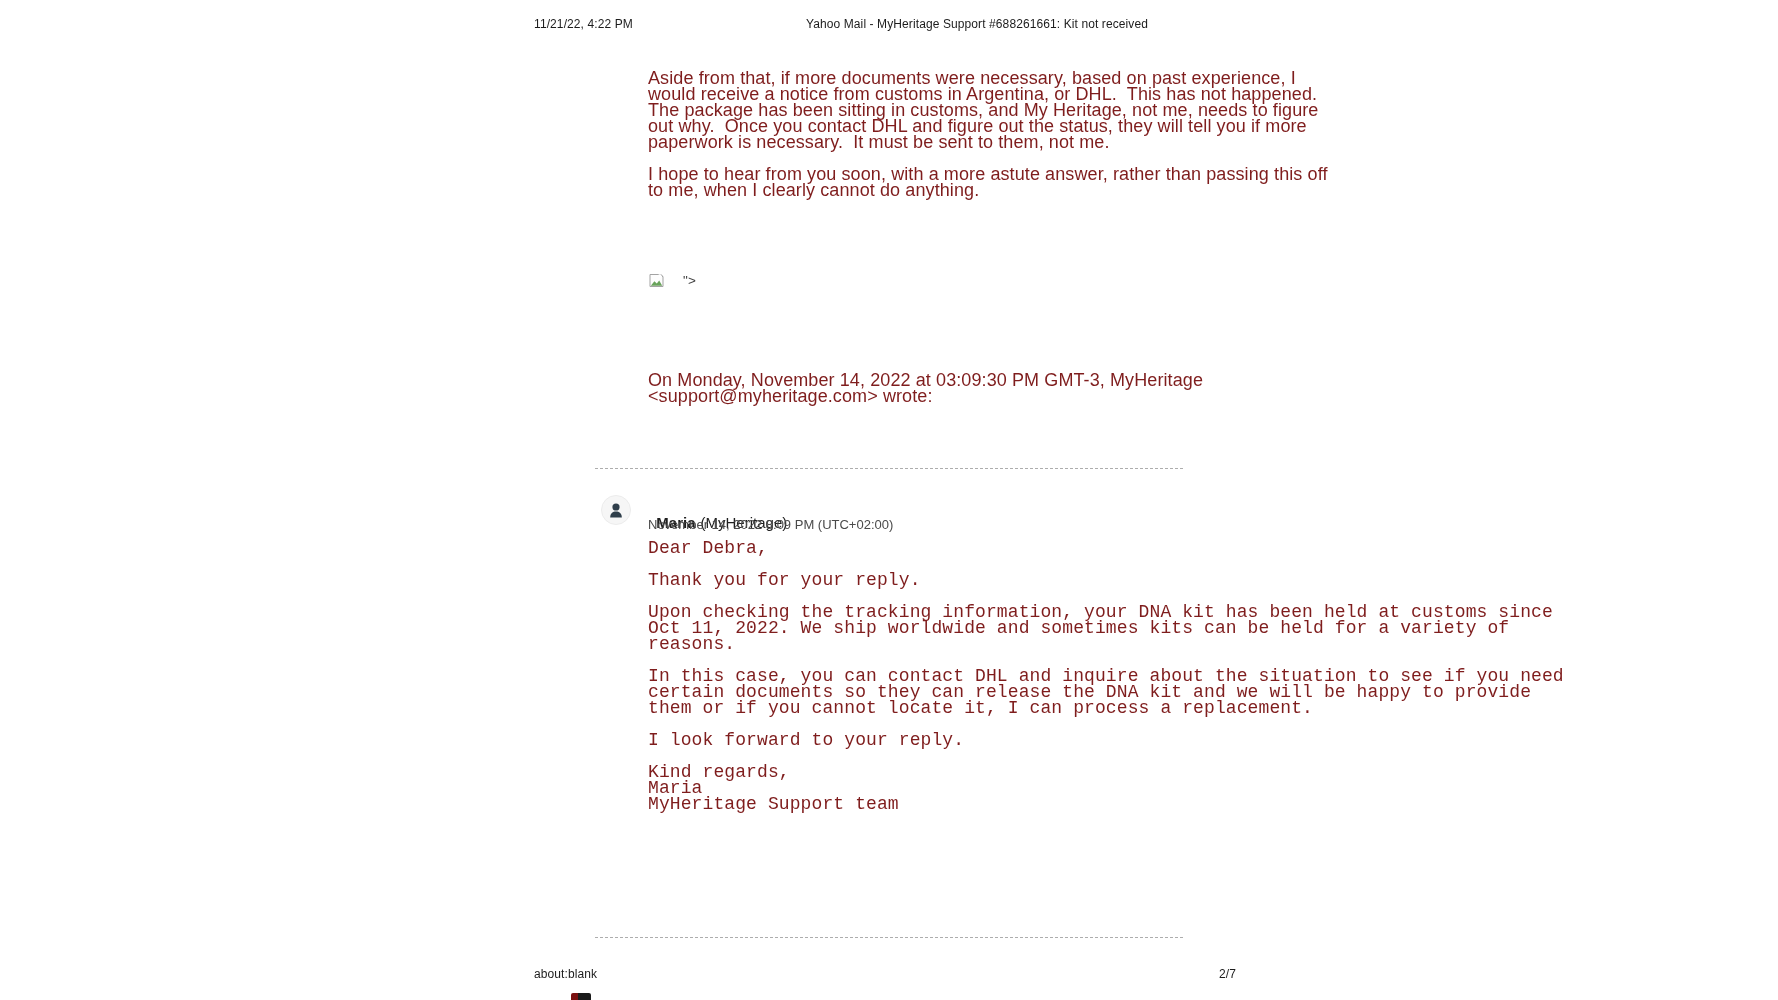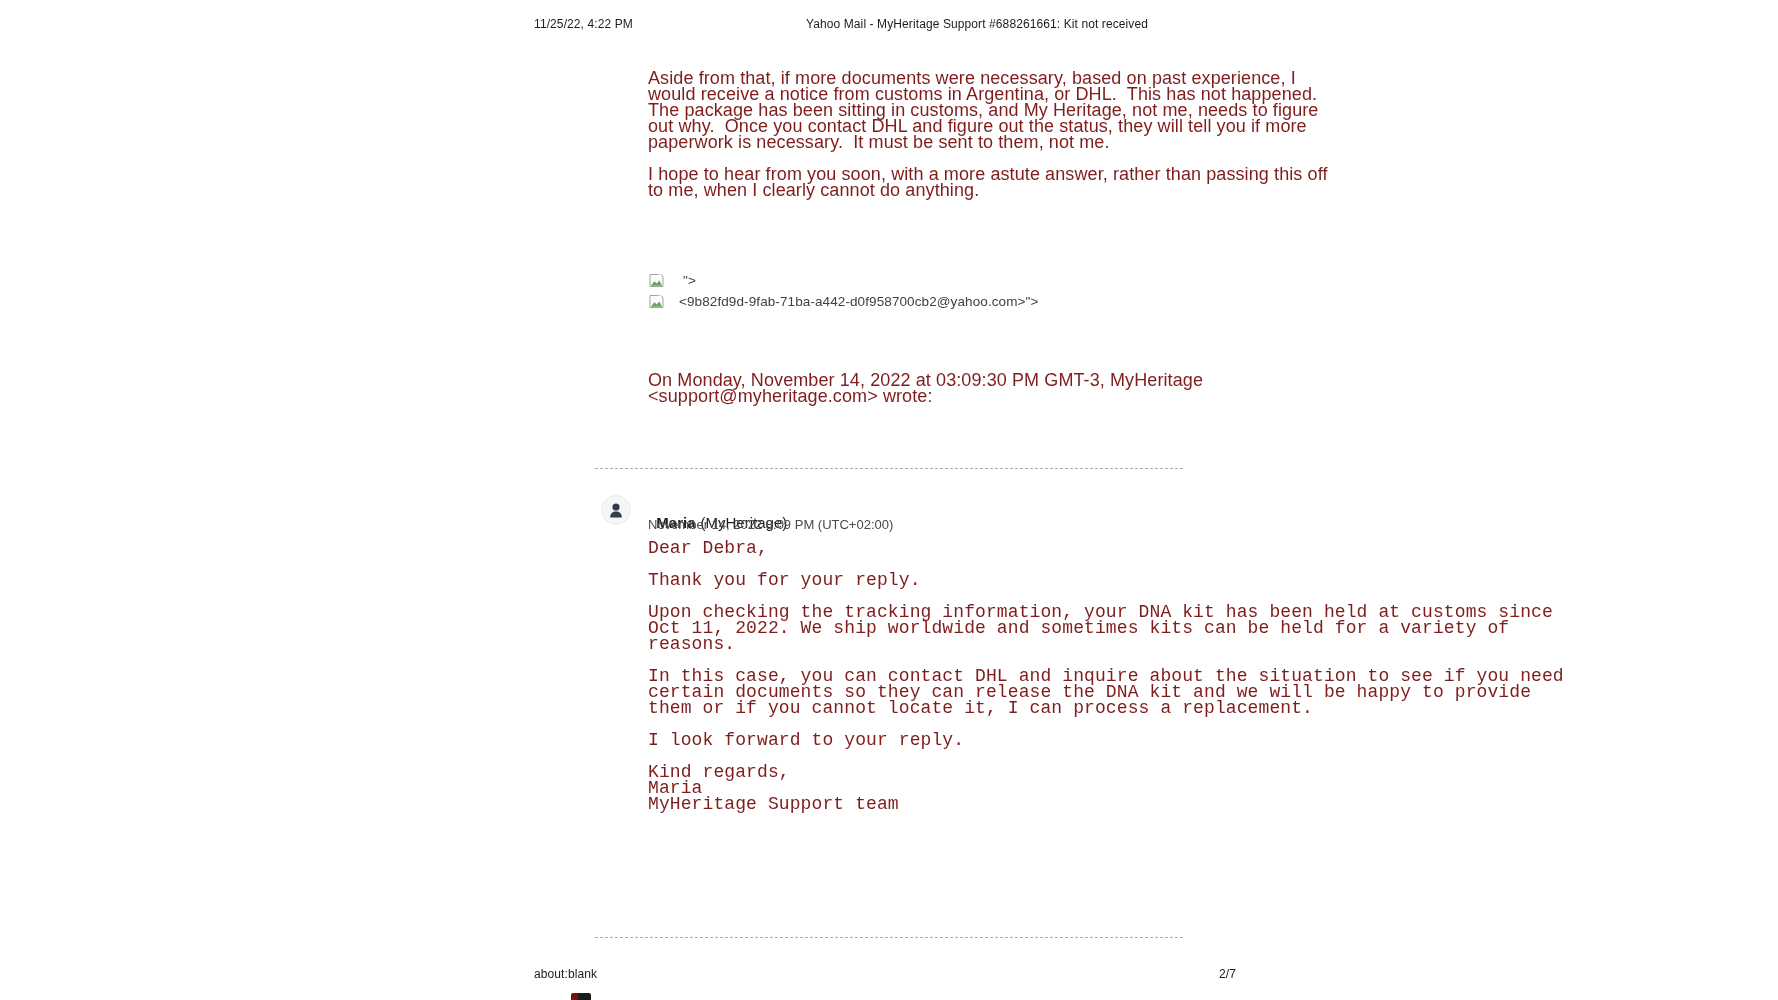--- a/index.html
+++ b/index.html
@@ -46,21 +46,21 @@
   .timestamp { font-size: 13px; color: #4a4a4a; white-space: pre; }
 
   .artifact {
     width: 20px; height: 7px; border-radius: 2px 2px 0 0;
     background: linear-gradient(90deg, #7a1010 0 35%, #1b1b1b 35%);
   }
 </style>
 </head>
 <body>
 
-<div class="abs print-meta" style="left:534px; top:17px;">11/25/22, 4:22 PM</div>
+<div class="abs print-meta" style="left:534px; top:17px;">11/21/22, 4:22 PM</div>
 
 <div class="abs print-meta" style="left:806px; top:17px;">Yahoo Mail - MyHeritage Support #688261661: Kit not received</div>
 
 <div class="abs mailtext" style="left:648px; top:70px;">Aside from that, if more documents were necessary, based on past experience, I
 would receive a notice from customs in Argentina, or DHL.  This has not happened.
 The package has been sitting in customs, and My Heritage, not me, needs to figure
 out why.  Once you contact DHL and figure out the status, they will tell you if more
 paperwork is necessary.  It must be sent to them, not me.
 
 I hope to hear from you soon, with a more astute answer, rather than passing this off
@@ -68,29 +68,20 @@
 
 <div class="abs" style="left:648px; top:270px;">
   <div class="img-line">
     <svg class="broken-img" viewBox="0 0 17 17">
       <path d="M2 2.5 H13.2 L15 5 V14.5 H2 Z" fill="#fdfdfd" stroke="#a3a3a3" stroke-width="1"></path>
       <path d="M2.8 13.8 L6.4 9.2 L8.8 11.6 L11.2 8.4 L14.2 13.8 Z" fill="#69a35b"></path>
       <path d="M10.5 2.2 L15.6 2.2 L12.2 6.8 Z" fill="#ffffff"></path>
       <path d="M13.2 2.5 L15 5" stroke="#a3a3a3" stroke-width="1" fill="none"></path>
     </svg>
     <span class="rawtext">"&gt;</span>
-  </div>
-  <div class="img-line">
-    <svg class="broken-img" viewBox="0 0 17 17">
-      <path d="M2 2.5 H13.2 L15 5 V14.5 H2 Z" fill="#fdfdfd" stroke="#a3a3a3" stroke-width="1"></path>
-      <path d="M2.8 13.8 L6.4 9.2 L8.8 11.6 L11.2 8.4 L14.2 13.8 Z" fill="#69a35b"></path>
-      <path d="M10.5 2.2 L15.6 2.2 L12.2 6.8 Z" fill="#ffffff"></path>
-      <path d="M13.2 2.5 L15 5" stroke="#a3a3a3" stroke-width="1" fill="none"></path>
-    </svg>
-    <span class="rawtext">&lt;9b82fd9d-9fab-71ba-a442-d0f958700cb2@yahoo.com&gt;"&gt;</span>
   </div>
 </div>
 
 <div class="abs mailtext" style="left:648px; top:372px;">On Monday, November 14, 2022 at 03:09:30 PM GMT-3, MyHeritage
 &lt;support@myheritage.com&gt; wrote:</div>
 
 <div class="abs divider" style="top:468px;"></div>
 
 <div class="abs avatar" style="left:601px; top:495px;">
   <svg width="20" height="20" viewBox="0 0 20 20">

